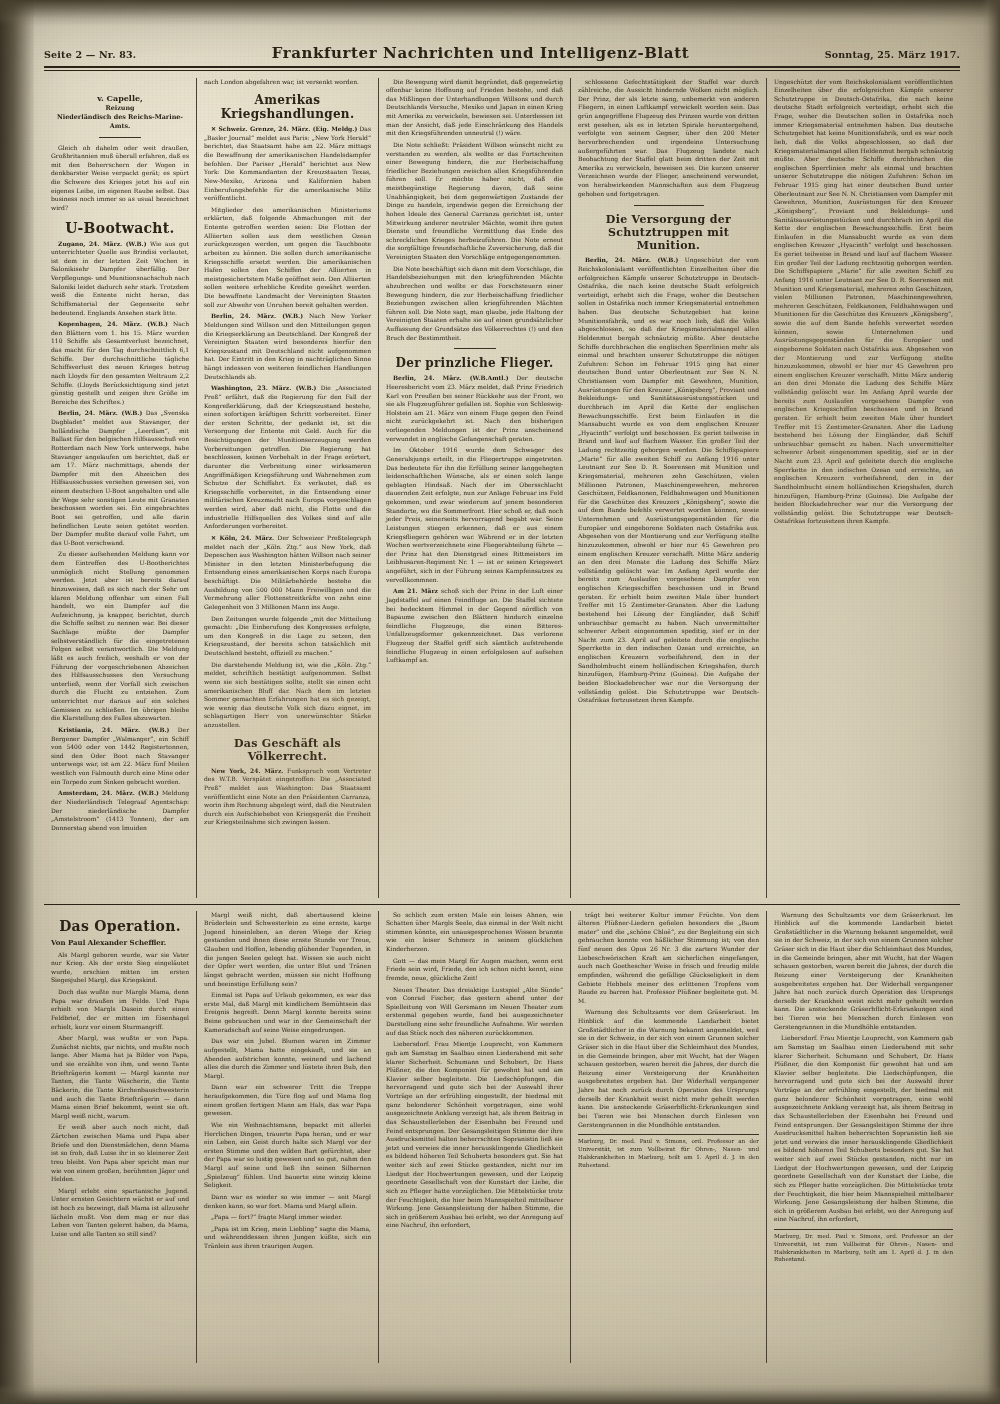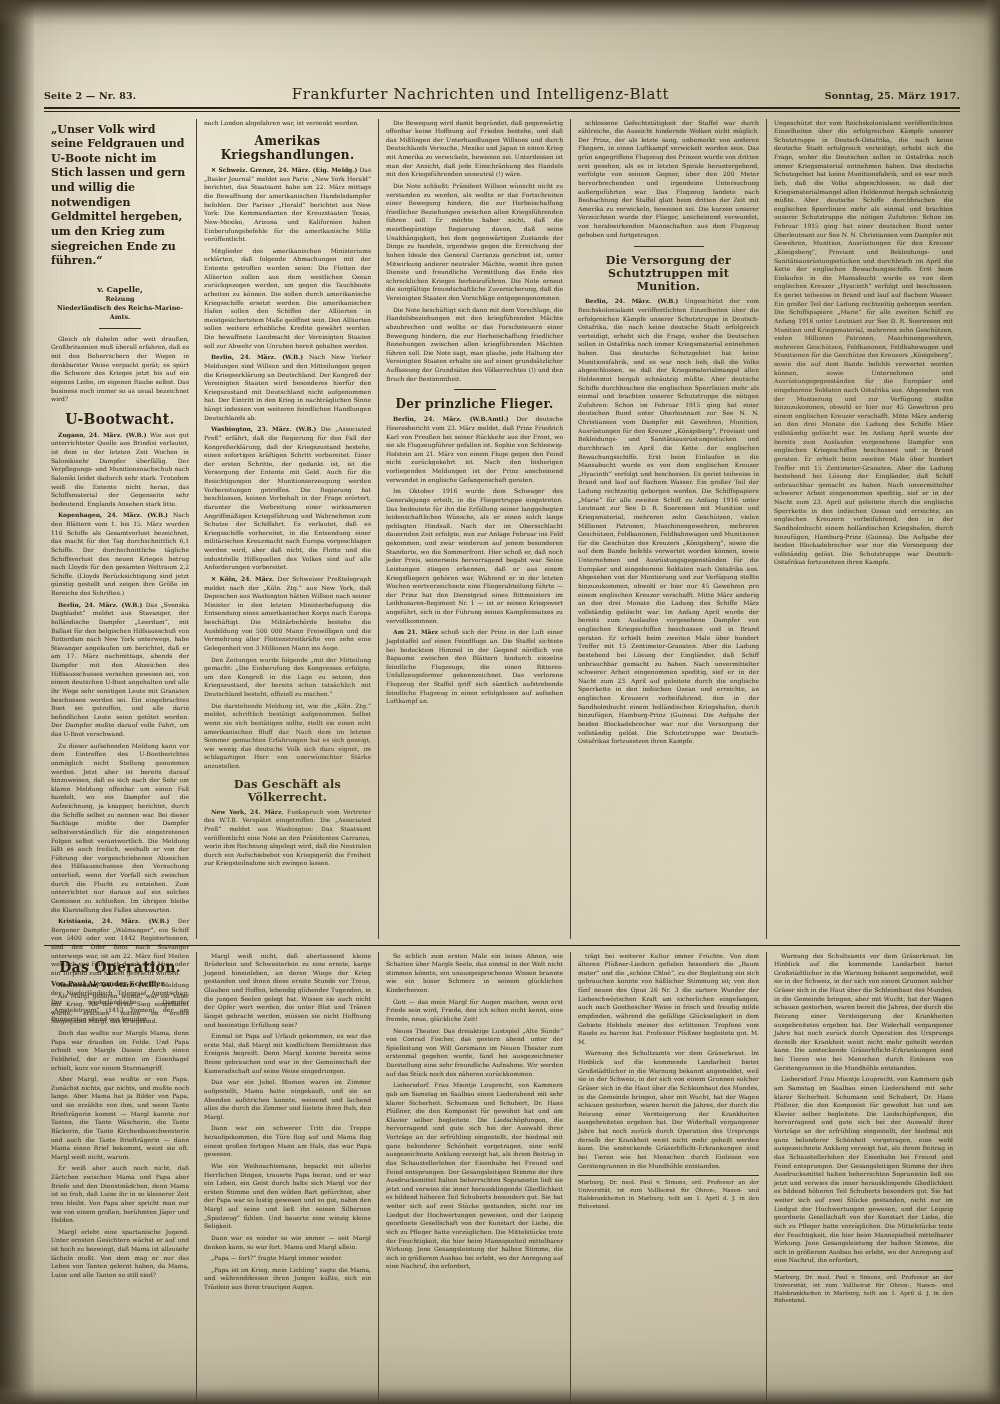--- a/index.html
+++ b/index.html
@@ -50,43 +50,42 @@
   }
   .edge-bottom {
     position: absolute;
     left: 0; right: 0; bottom: 0; height: 20px;
     background: linear-gradient(0deg, #4f4a3b 0%, rgba(130,123,103,0.25) 70%, rgba(150,142,120,0) 100%);
   }
 
   .sheet {
     position: absolute;
     left: 44px;
-    top: 60px;
+    top: 44px;
     width: 916px;
     height: 1318px;
     color: #2b2318;
   }
 
   
   .masthead {
     display: flex;
     align-items: baseline;
     justify-content: space-between;
     font-size: 9.5px;
     letter-spacing: 0.2px;
     padding-bottom: 3px;
   }
   .masthead .left, .masthead .right { white-space: nowrap; font-weight: bold; }
   .masthead .center {
     flex: 1;
     text-align: center;
     font-size: 15px;
-    font-weight: normal;
+    font-weight: bold;
     letter-spacing: 0.6px;
-    margin-top: 25px;
   }
   .rule-thick {
     border-top: 2.2px solid #2b2318;
     margin-top: 1px;
   }
   .rule-thin {
     border-top: 0.8px solid #2b2318;
     margin-top: 1.5px;
   }
 
@@ -225,21 +224,20 @@
       <div class="left">Seite 2 — Nr. 83.</div>
       <div class="center">Frankfurter Nachrichten und Intelligenz-Blatt</div>
       <div class="right">Sonntag, 25. März 1917.</div>
     </div>
     <div class="rule-thick"></div>
     <div class="rule-thin"></div>
 
     <div class="columns">
 
       <div class="col c1">
-        <div class="lead-quote">„Unser Volk wird seine Feldgrauen und U-Boote nicht im Stich lassen und gern und willig die notwendigen Geldmittel hergeben, um den Krieg zum siegreichen Ende zu führen.“</div>
         <div class="lead-sig">
           <div>v. Capelle,</div>
           <div class="small">Reizung</div>
           <div class="small">Niederländisch des Reichs-Marine-Amts.</div>
         </div>
         <div class="sep-short"></div>
         <p class="p indent">Gleich ob dahelm oder weit draußen, Großbritannien muß überall erfahren, daß es mit den Beherrschern der Wogen in denkbarster Weise verpackt gerät; es spürt die Schwere des Krieges jetzt bis auf ein eigenes Leibe, im eigenen Raube selbst. Das business noch immer so as usual bezeichnet wird?</p>
         <h2 class="head">U-Bootwacht.</h2>
         <p class="p indent"><b>Zugano, 24. März. (W.B.)</b> <span>Wie aus gut unterrichteter Quelle aus Brindisi verlautet, ist dem in der letzten Zeit Wochen in Salonikisehr Dampfer überfällig. Der Verpflegungs- und Munitionsnachschub nach Saloniki leidet dadurch sehr stark. Trotzdem weiß die Entente nicht heran, das Schiffsmaterial der Gegenseite sehr bedeutend. Englands Ansehen stark litte.</span></p>
         <p class="p indent"><b>Kopenhagen, 24. März. (W.B.)</b> <span>Nach den Blättern vom 1. bis 15. März wurden 110 Schiffe als Gesamtverlust bezeichnet, das macht für den Tag durchschnittlich 6,1 Schiffe. Der durchschnittliche tägliche Schiffsverlust des neuen Krieges betrug nach Lloyds für den gesamten Weltraum 2,2 Schiffe. (Lloyds Berücksichtigung sind jetzt günstig gestellt und zeigen ihre Größe im Bereiche des Schriftes.)</span></p>

